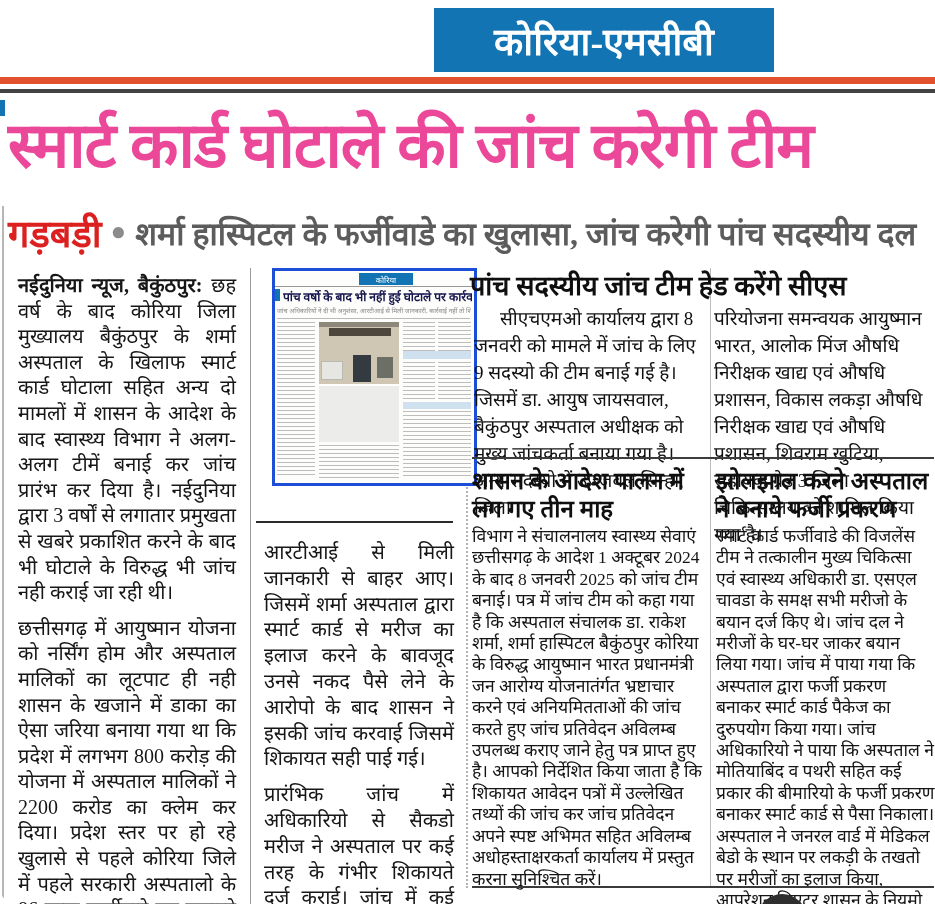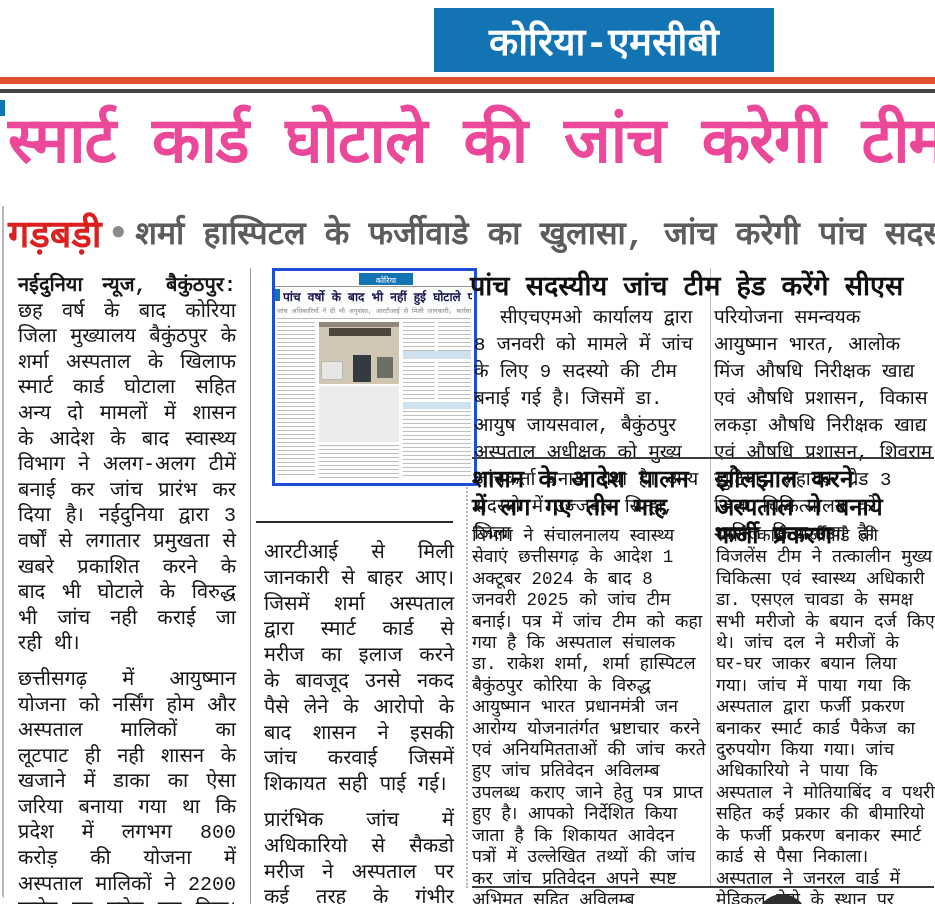--- a/index.html
+++ b/index.html
@@ -1,17 +1,17 @@
 <!DOCTYPE html>
 <html><head>
 <meta charset="utf-8">
 <style>
   html,body{margin:0;padding:0;background:#ffffff;}
   #page{position:relative;width:935px;height:904px;background:#ffffff;overflow:hidden;
-        font-family:Liberation Mono, monospace;color:#161616;border-radius:16px;}
+        font-family:Liberation Serif, serif;color:#161616;border-radius:16px;}
   .abs{position:absolute;}
 
   
   .masthead-tab{left:434px;top:8px;width:340px;height:64px;background:#1374b4;color:#ffffff;
     display:flex;align-items:center;justify-content:center;font-size:38px;font-weight:bold;}
   .rule-orange{left:0;top:77px;width:935px;height:7px;background:#e2512e;}
   .rule-dark{left:0;top:89px;width:935px;height:4px;background:#434343;}
   .blue-notch{left:0;top:100px;width:5px;height:16px;background:#1374b4;}
 
   

